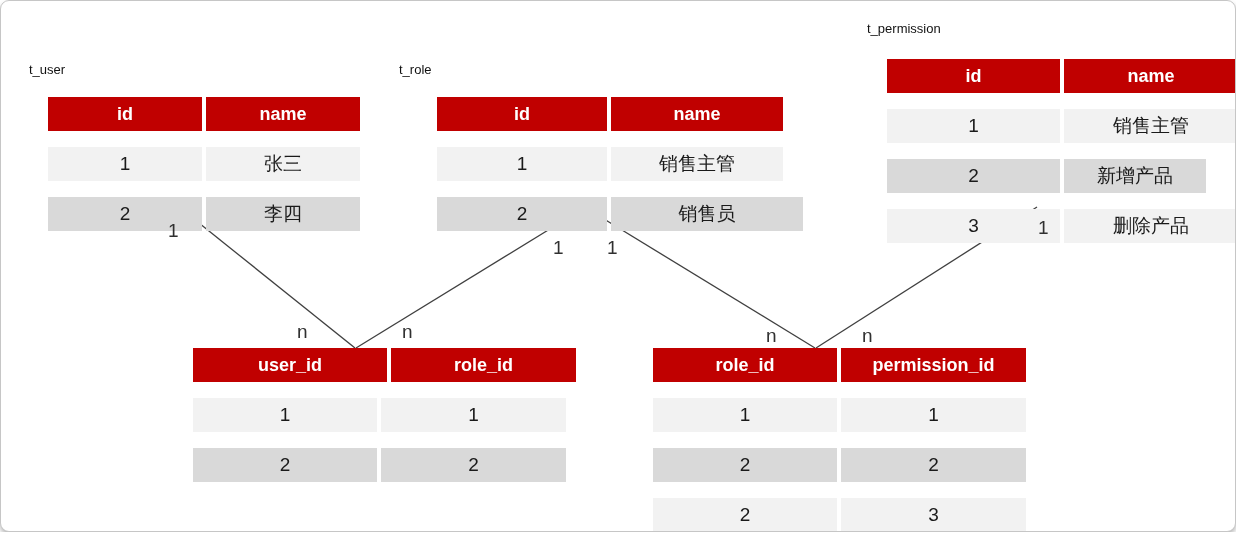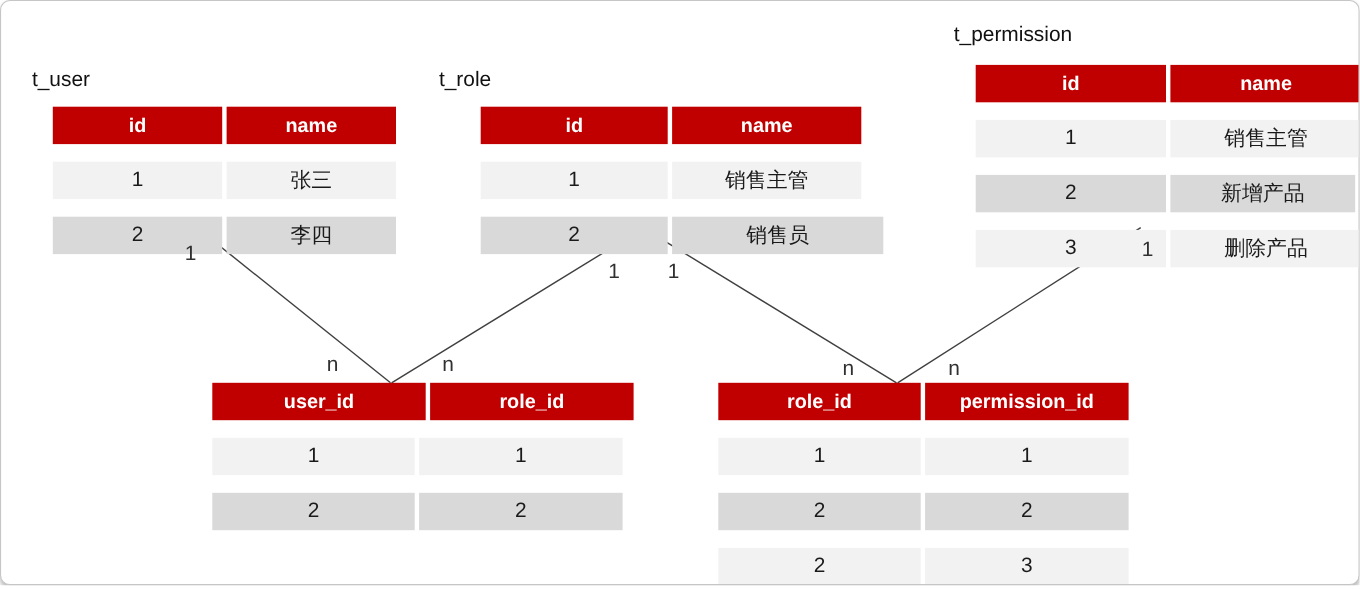--- a/index.html
+++ b/index.html
@@ -19,21 +19,21 @@
     overflow: hidden;
   }
   .connectors {
     position: absolute;
     left: 0; top: 0;
     width: 1234px; height: 530px;
     pointer-events: none;
   }
   .tbl-title {
     position: absolute;
-    font-size: 19px;
+    font-size: 13px;
     color: #111111;
     white-space: nowrap;
   }
   .tbl {
     position: absolute;
   }
   .trow {
     display: flex;
     gap: 4px;
     margin-bottom: 16px;
@@ -112,21 +112,21 @@
     <div class="trow">
       <div class="cell head" style="width:173px">id</div>
       <div class="cell head" style="width:174px">name</div>
     </div>
     <div class="trow light">
       <div class="cell" style="width:173px">1</div>
       <div class="cell" style="width:174px">销售主管</div>
     </div>
     <div class="trow dark">
       <div class="cell" style="width:173px">2</div>
-      <div class="cell" style="width:168px">新增产品</div>
+      <div class="cell" style="width:142px">新增产品</div>
     </div>
     <div class="trow light">
       <div class="cell" style="width:173px">3</div>
       <div class="cell" style="width:174px">删除产品</div>
     </div>
   </div>
 
   <div class="tbl" style="left:168px; top:347px;">
     <div class="trow">
       <div class="cell head" style="width:194px">user_id</div>

